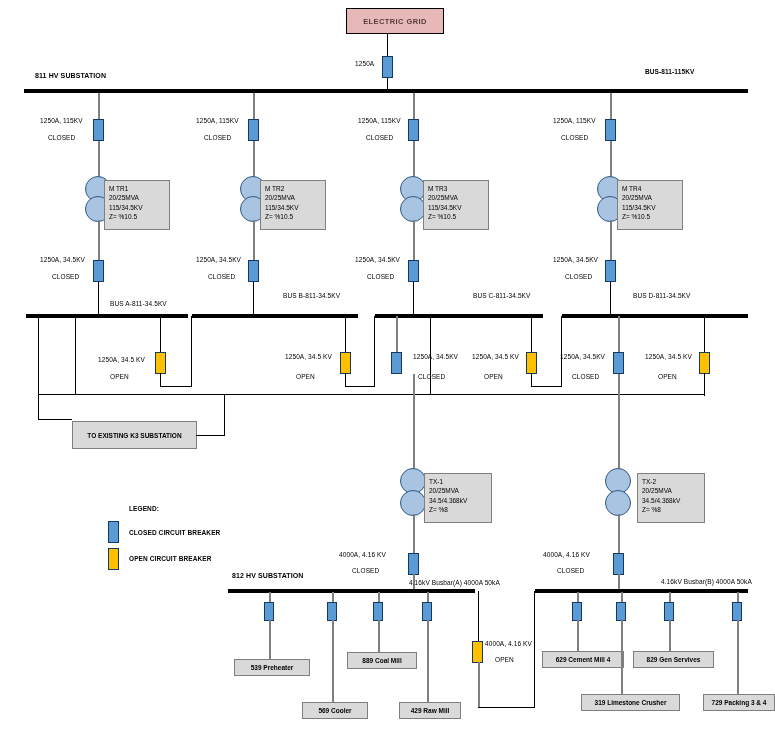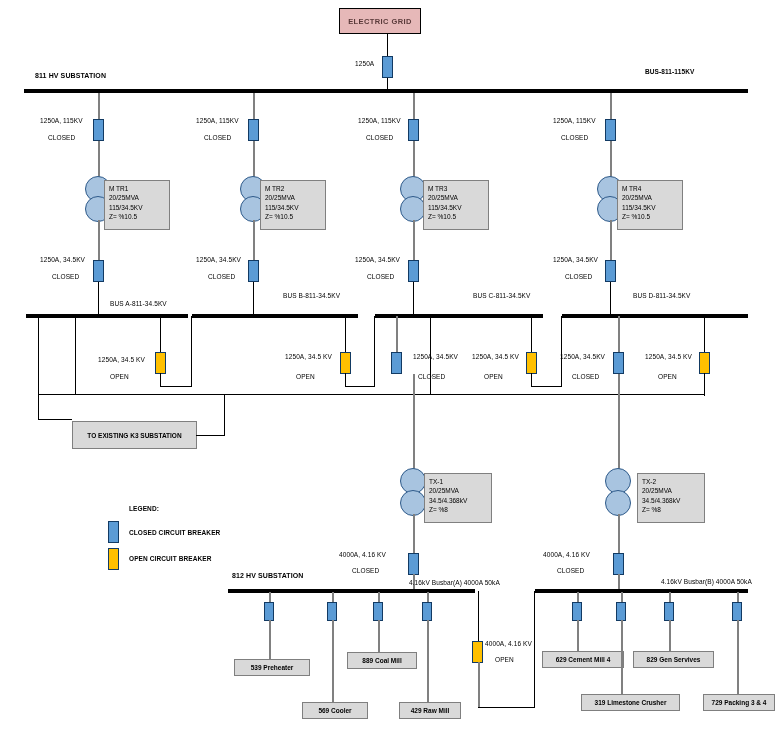--- a/index.html
+++ b/index.html
@@ -27,21 +27,21 @@
        display:flex;align-items:center;justify-content:center;font-size:6.5px;font-weight:bold;color:#000;}
   .xf{position:absolute;width:26px;height:26px;border:1.3px solid #2e5a8a;border-radius:50%;
       background:#a8c4e0;box-sizing:border-box;}
   .legbox{position:absolute;width:11px;height:22px;border:1px solid #123a63;box-sizing:border-box;}
 </style>
 </head>
 <body>
 
 <div id="canvas">
 
-  <div class="grid-box" style="left:339px;top:8px;width:82px;height:26px;">ELECTRIC GRID</div>
+  <div class="grid-box" style="left:346px;top:8px;width:98px;height:26px;">ELECTRIC GRID</div>
   <div class="vl" style="left:387px;top:34px;height:24px;"></div>
   <div class="brk closed" style="left:382px;top:56px;"></div>
   <div class="lbl" style="left:355px;top:60px;">1250A</div>
   <div class="vl" style="left:387px;top:78px;height:14px;"></div>
 
   <div class="lbl b" style="left:35px;top:72px;font-size:7px;">811 HV SUBSTATION</div>
   <div class="lbl b" style="left:645px;top:68px;">BUS-811-115KV</div>
   <div class="bus" style="left:24px;top:89px;width:724px;"></div>
 
   <div class="vg" style="left:98px;top:93px;height:28px;"></div>

